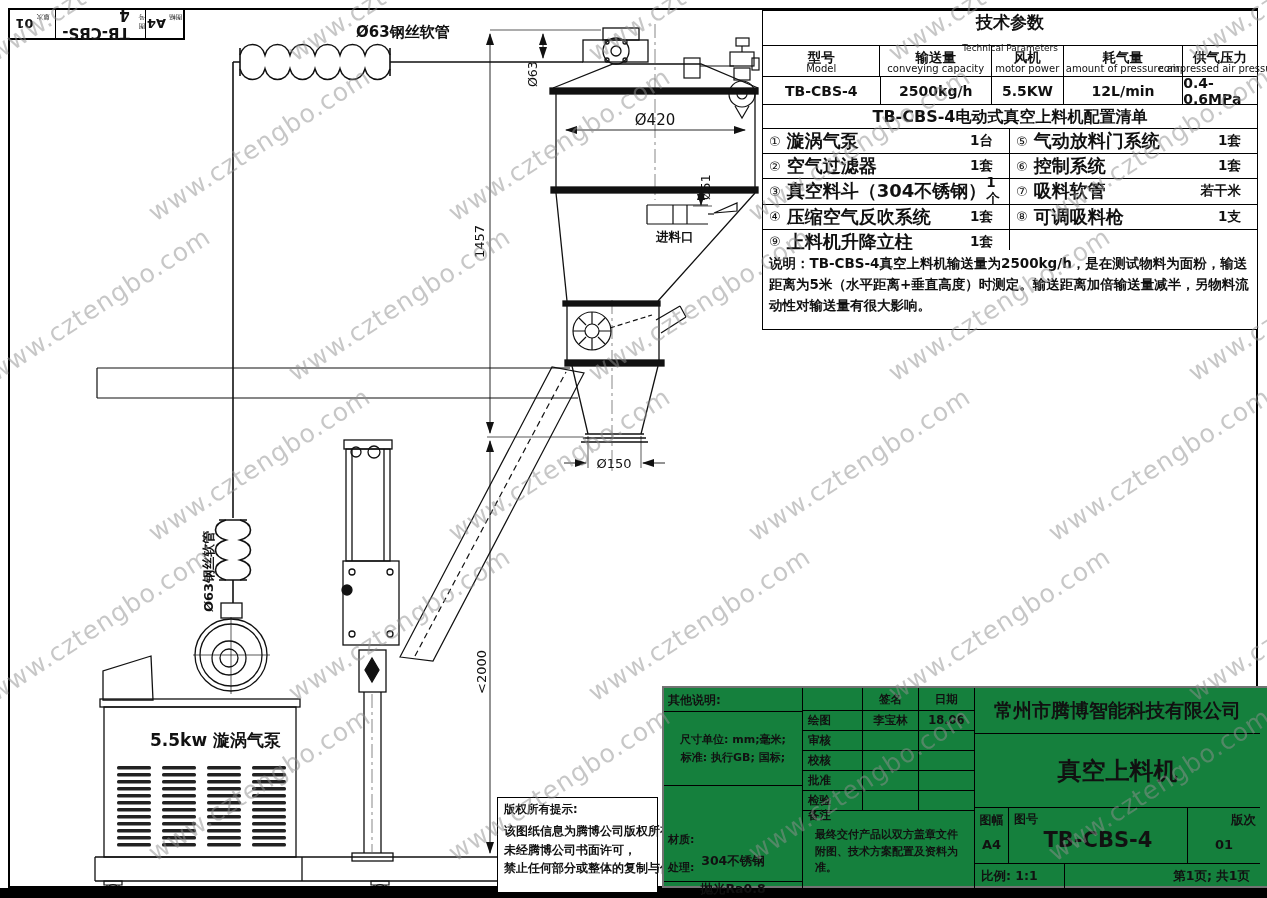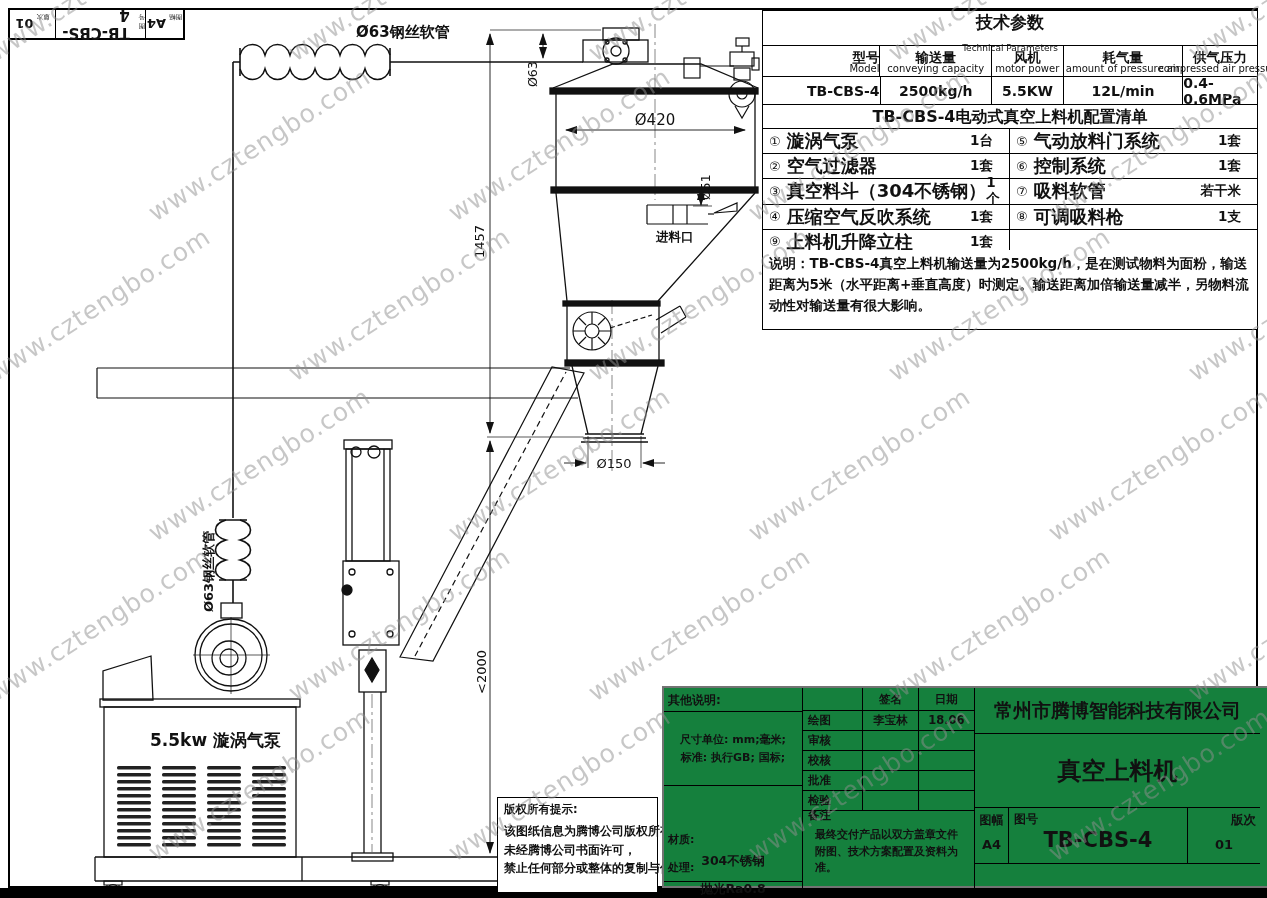--- a/index.html
+++ b/index.html
@@ -25,21 +25,21 @@
   .tt-title{height:34px;text-align:center;}
   .tt-title .cn{font-size:17px;font-weight:bold;line-height:20px;padding-top:1px;}
   .tt-title .en{font-size:9px;line-height:10px;margin-top:11px;}
   .tt-row{display:flex;border-top:1.5px solid #000;}
   .tt-cell{box-sizing:border-box;display:flex;flex-direction:column;align-items:center;justify-content:center;}
   .tt-cell + .tt-cell{border-left:1.5px solid #000;}
   .tt-head .tt-cell{height:30px;}
   .tt-head .cn{font-size:13.5px;font-weight:bold;line-height:15px;}
   .tt-head .en{font-size:10px;line-height:8px;white-space:nowrap;}
   .tt-vals .tt-cell{height:27px;font-size:14px;font-weight:bold;}
-  .w0{width:117px;align-items:flex-end;}.w1{width:112px;}.w2{width:72px;}.w3{width:120px;}.w4{width:75px;}
+  .w0{width:117px;}.w1{width:112px;}.w2{width:72px;}.w3{width:120px;}.w4{width:75px;}
   #cfg-title{top:105px;height:24px;border-top:none;text-align:center;font-size:16px;font-weight:bold;line-height:23px;}
   #cfg{top:129px;border-top:none;}
   .cfg-row{display:flex;height:24.2px;}
   .cfg-row + .cfg-row{border-top:1.2px solid #000;}
   .cfg-half{width:50%;display:flex;align-items:center;box-sizing:border-box;padding:0 16px 0 6px;}
   .cfg-left{border-right:1.2px solid #000;}
   .cfg-no{font-size:13px;margin-right:6px;}
   .cfg-nm{font-size:18px;font-weight:bold;white-space:nowrap;}
   .cfg-qty{margin-left:auto;font-size:13.5px;font-weight:bold;}
   #note{top:250px;height:80px;border-top:none;padding:3px 6px;font-size:13.5px;font-weight:bold;line-height:1.55;}
@@ -490,20 +490,24 @@
       </div>
     <div class="sh2">
         <div class="lbl">图号</div>
         <div class="val">TB-CBS-4</div>
       </div>
     <div class="sh3">
         <div class="lbl">版次</div>
         <div class="val">01</div>
       </div>
   </div>
+  <div class="sec tb-right" id="tb-scalerow">
+    <div class="sc">比例: 1:1</div>
+    <div class="pg">第1页; 共1页</div>
+  </div>
 </div>
 
 <div class="abs" id="wm-layer">
     <span class="wm" style="color: rgb(144, 144, 144); left: -30px; top: -30px;">www.cztengbo.com</span>
     <span class="wm" style="color: rgb(144, 144, 144); left: 270px; top: -30px;">www.cztengbo.com</span>
     <span class="wm" style="color: rgb(144, 144, 144); left: 570px; top: -30px;">www.cztengbo.com</span>
     <span class="wm" style="color: rgb(144, 144, 144); left: 870px; top: -30px;">www.cztengbo.com</span>
     <span class="wm" style="color: rgb(144, 144, 144); left: 1170px; top: -30px;">www.cztengbo.com</span>
     <span class="wm" style="color: rgb(144, 144, 144); left: 130px; top: 130px;">www.cztengbo.com</span>
     <span class="wm" style="color: rgb(144, 144, 144); left: 430px; top: 130px;">www.cztengbo.com</span>

